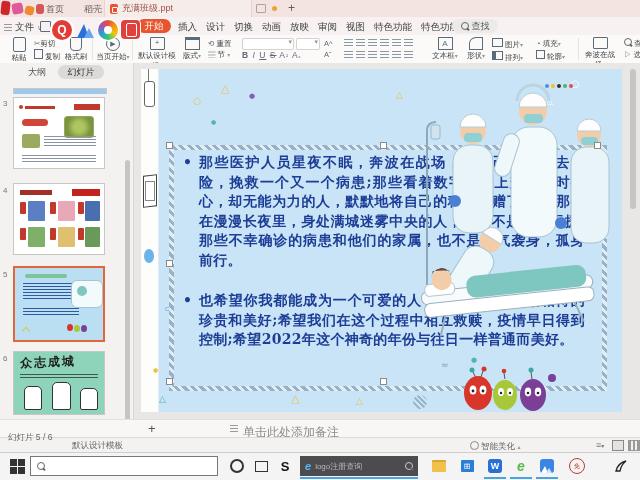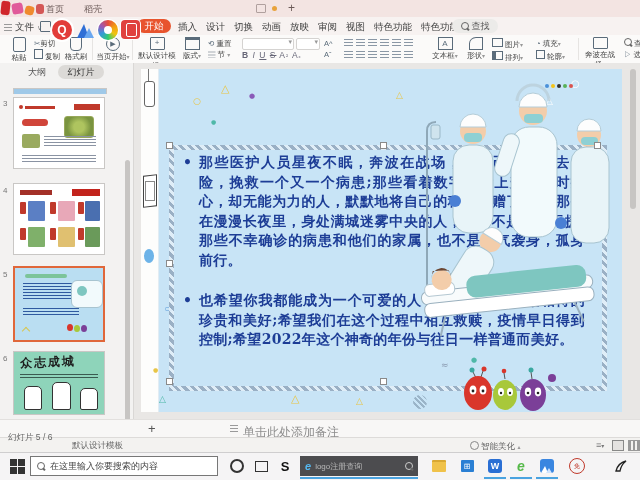--- a/index.html
+++ b/index.html
@@ -84,20 +84,24 @@
 <body>
 
 <div class="abs" id="titlebar">
   <span class="abs graf" style="left:1px;top:1px;width:9px;height:14px;background:#d0262b;transform:rotate(6deg)"></span>
   <span class="abs graf" style="left:12px;top:3px;width:11px;height:11px;background:#e05a9a;transform:rotate(-10deg)"></span>
   <span class="abs graf" style="left:25px;top:6px;width:9px;height:9px;background:#ef8a2e;transform:rotate(14deg)"></span>
   <span class="abs graf" style="left:36px;top:4px;width:8px;height:10px;background:#c33;opacity:.8"></span>
   <span class="abs ttab" style="left:46px">首页</span>
   <span class="abs" style="left:76px;top:3px"><span class="flame"></span></span>
   <span class="abs ttab" style="left:84px">稻壳</span>
+  <div class="abs doctab">
+    <span class="docicon"></span>
+    <span>充满班级.ppt</span>
+  </div>
   <span class="abs" style="left:256px;top:4px;width:8px;height:7px;border:1px solid #b0a09e;border-radius:1px"></span>
   <span class="abs" style="left:272px;top:6px;width:5px;height:5px;border-radius:50%;background:#e8a33d"></span>
   <span class="abs" style="left:288px;top:1px;font-size:12px;color:#6b5a58">+</span>
 </div>
 
 <div class="abs" id="tabrow"></div>
 <div class="abs" id="filebtn">
   <span class="bars3"></span>
   <span>文件</span>
   <span style="font-size:7px;color:#888">∨</span>
@@ -432,21 +436,20 @@
 <div class="tbi" style="left:8px">
     <span class="start">
       <i></i>
       <i></i>
       <i></i>
       <i></i>
     </span>
   </div>
 <div class="abs" id="tsearch">
   <span class="mag"></span>
-  <span style="color:#444">在这里输入你要搜索的内容</span>
 </div>
 <div class="tbi" style="left:228px">
     <span style="width:10px;height:10px;border:2px solid #333;border-radius:50%"></span>
   </div>
 <div class="tbi" style="left:252px">
     <span style="width:11px;height:9px;border:1.5px solid #333"></span>
   </div>
 <div class="tbi" style="left:276px">
     <b style="font-size:13px;color:#111">S</b>
   </div>

